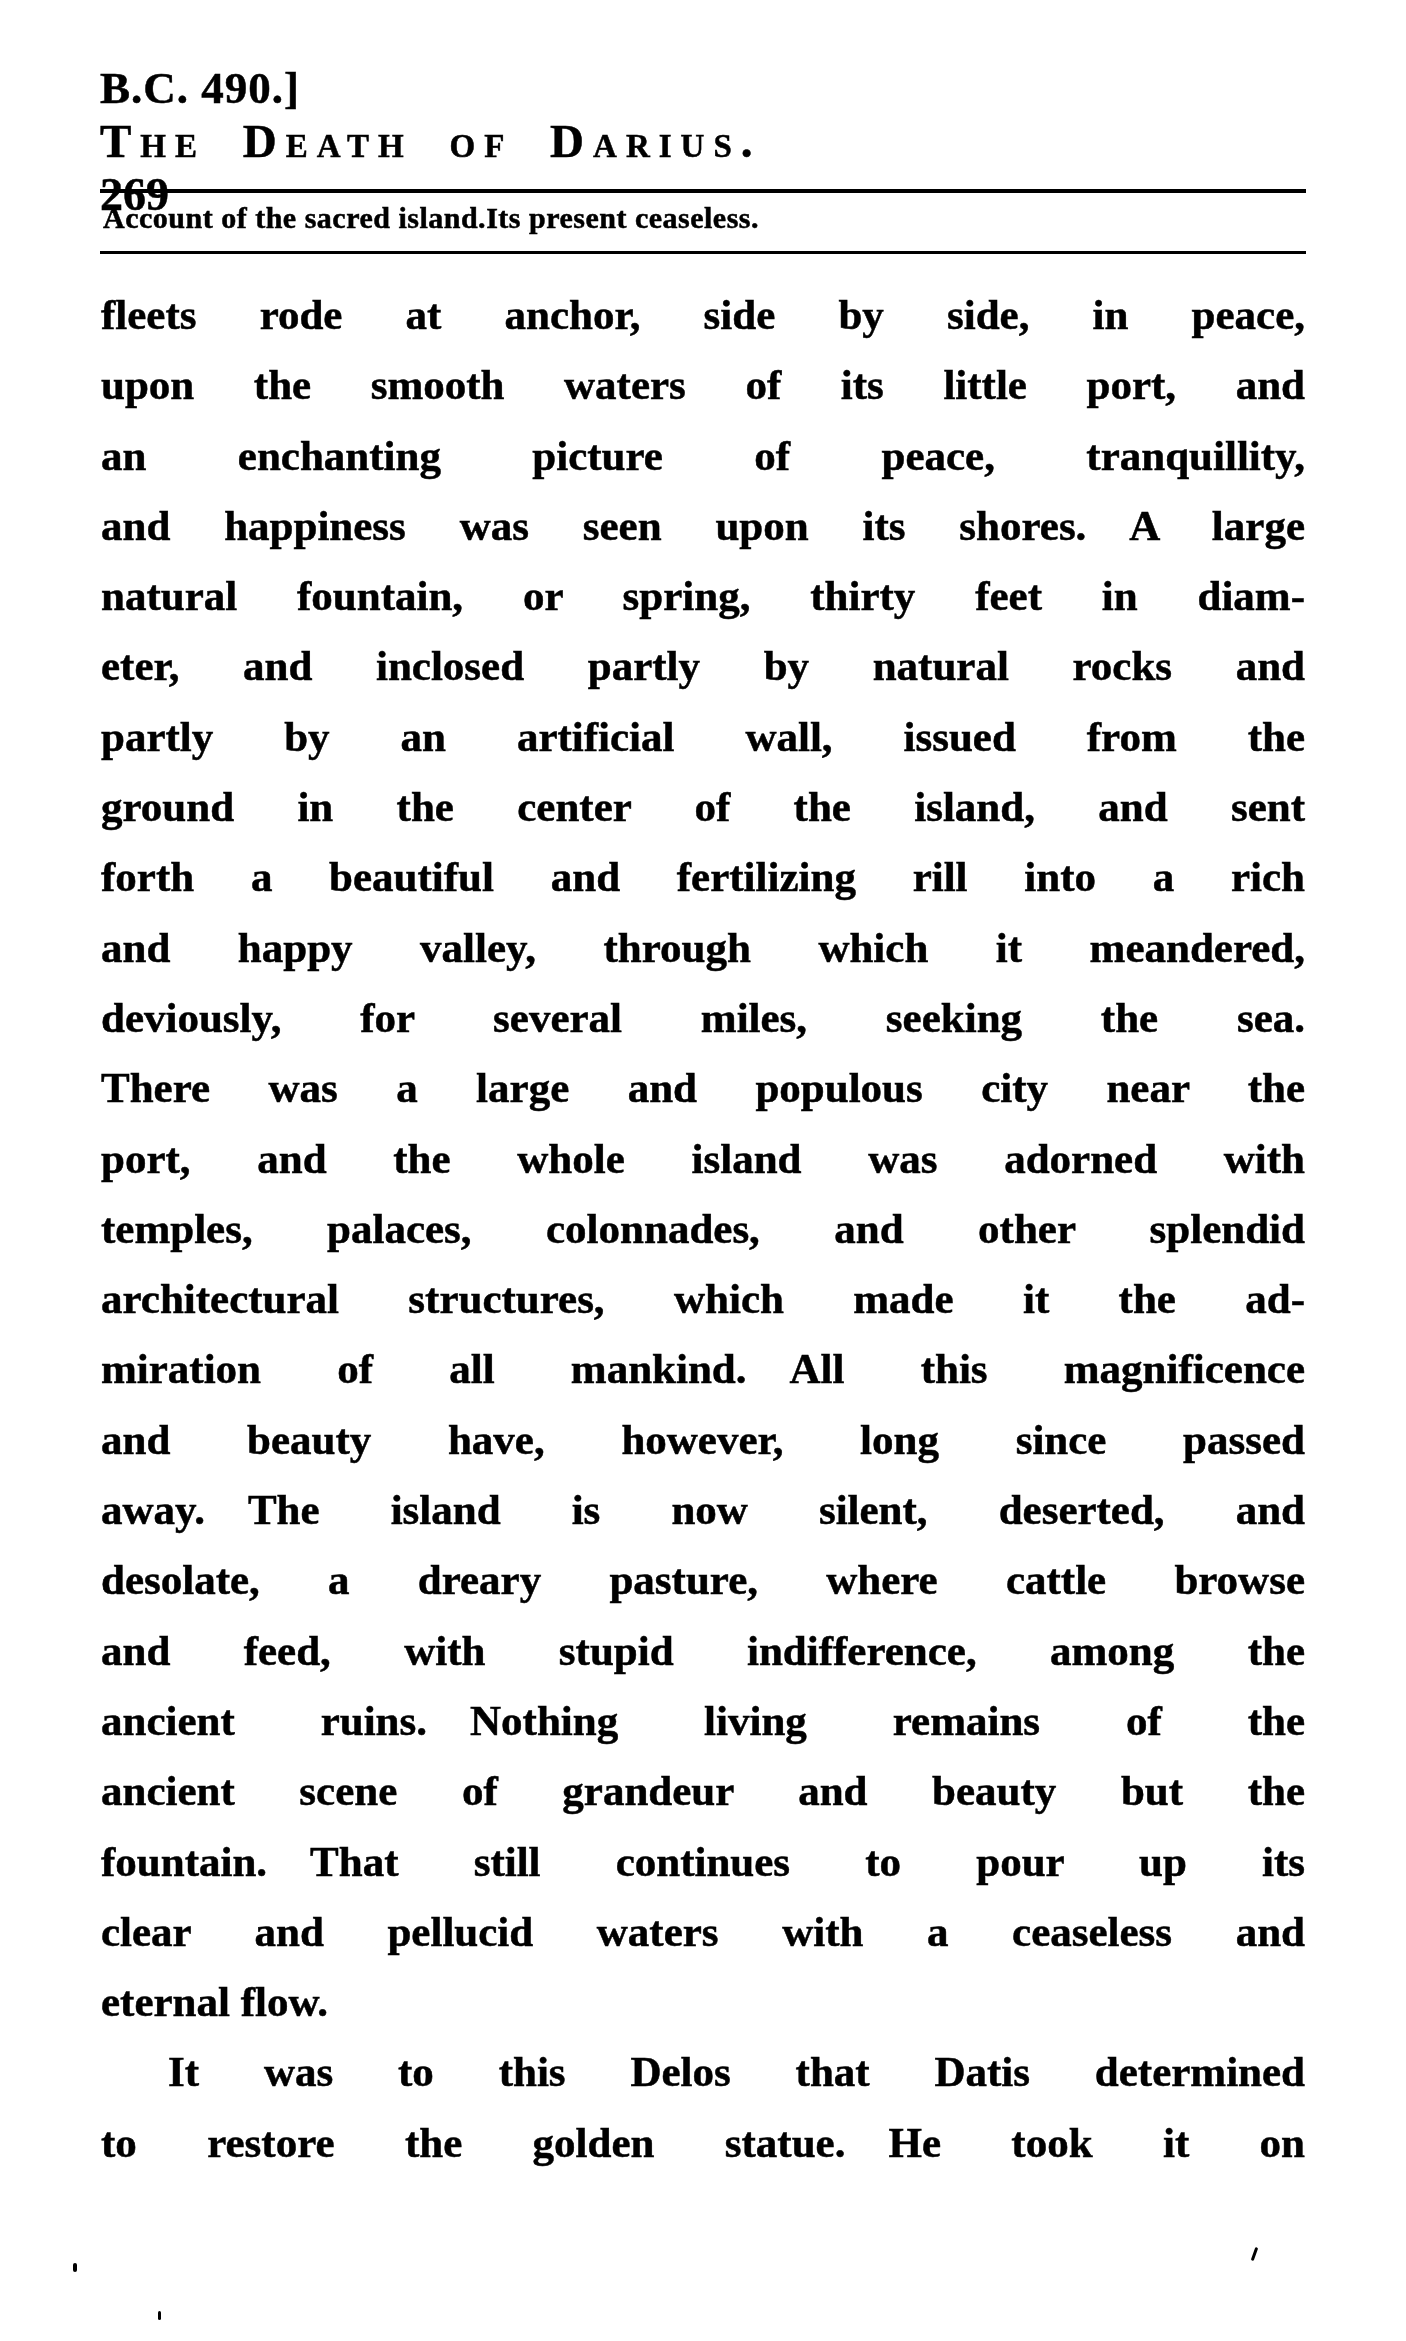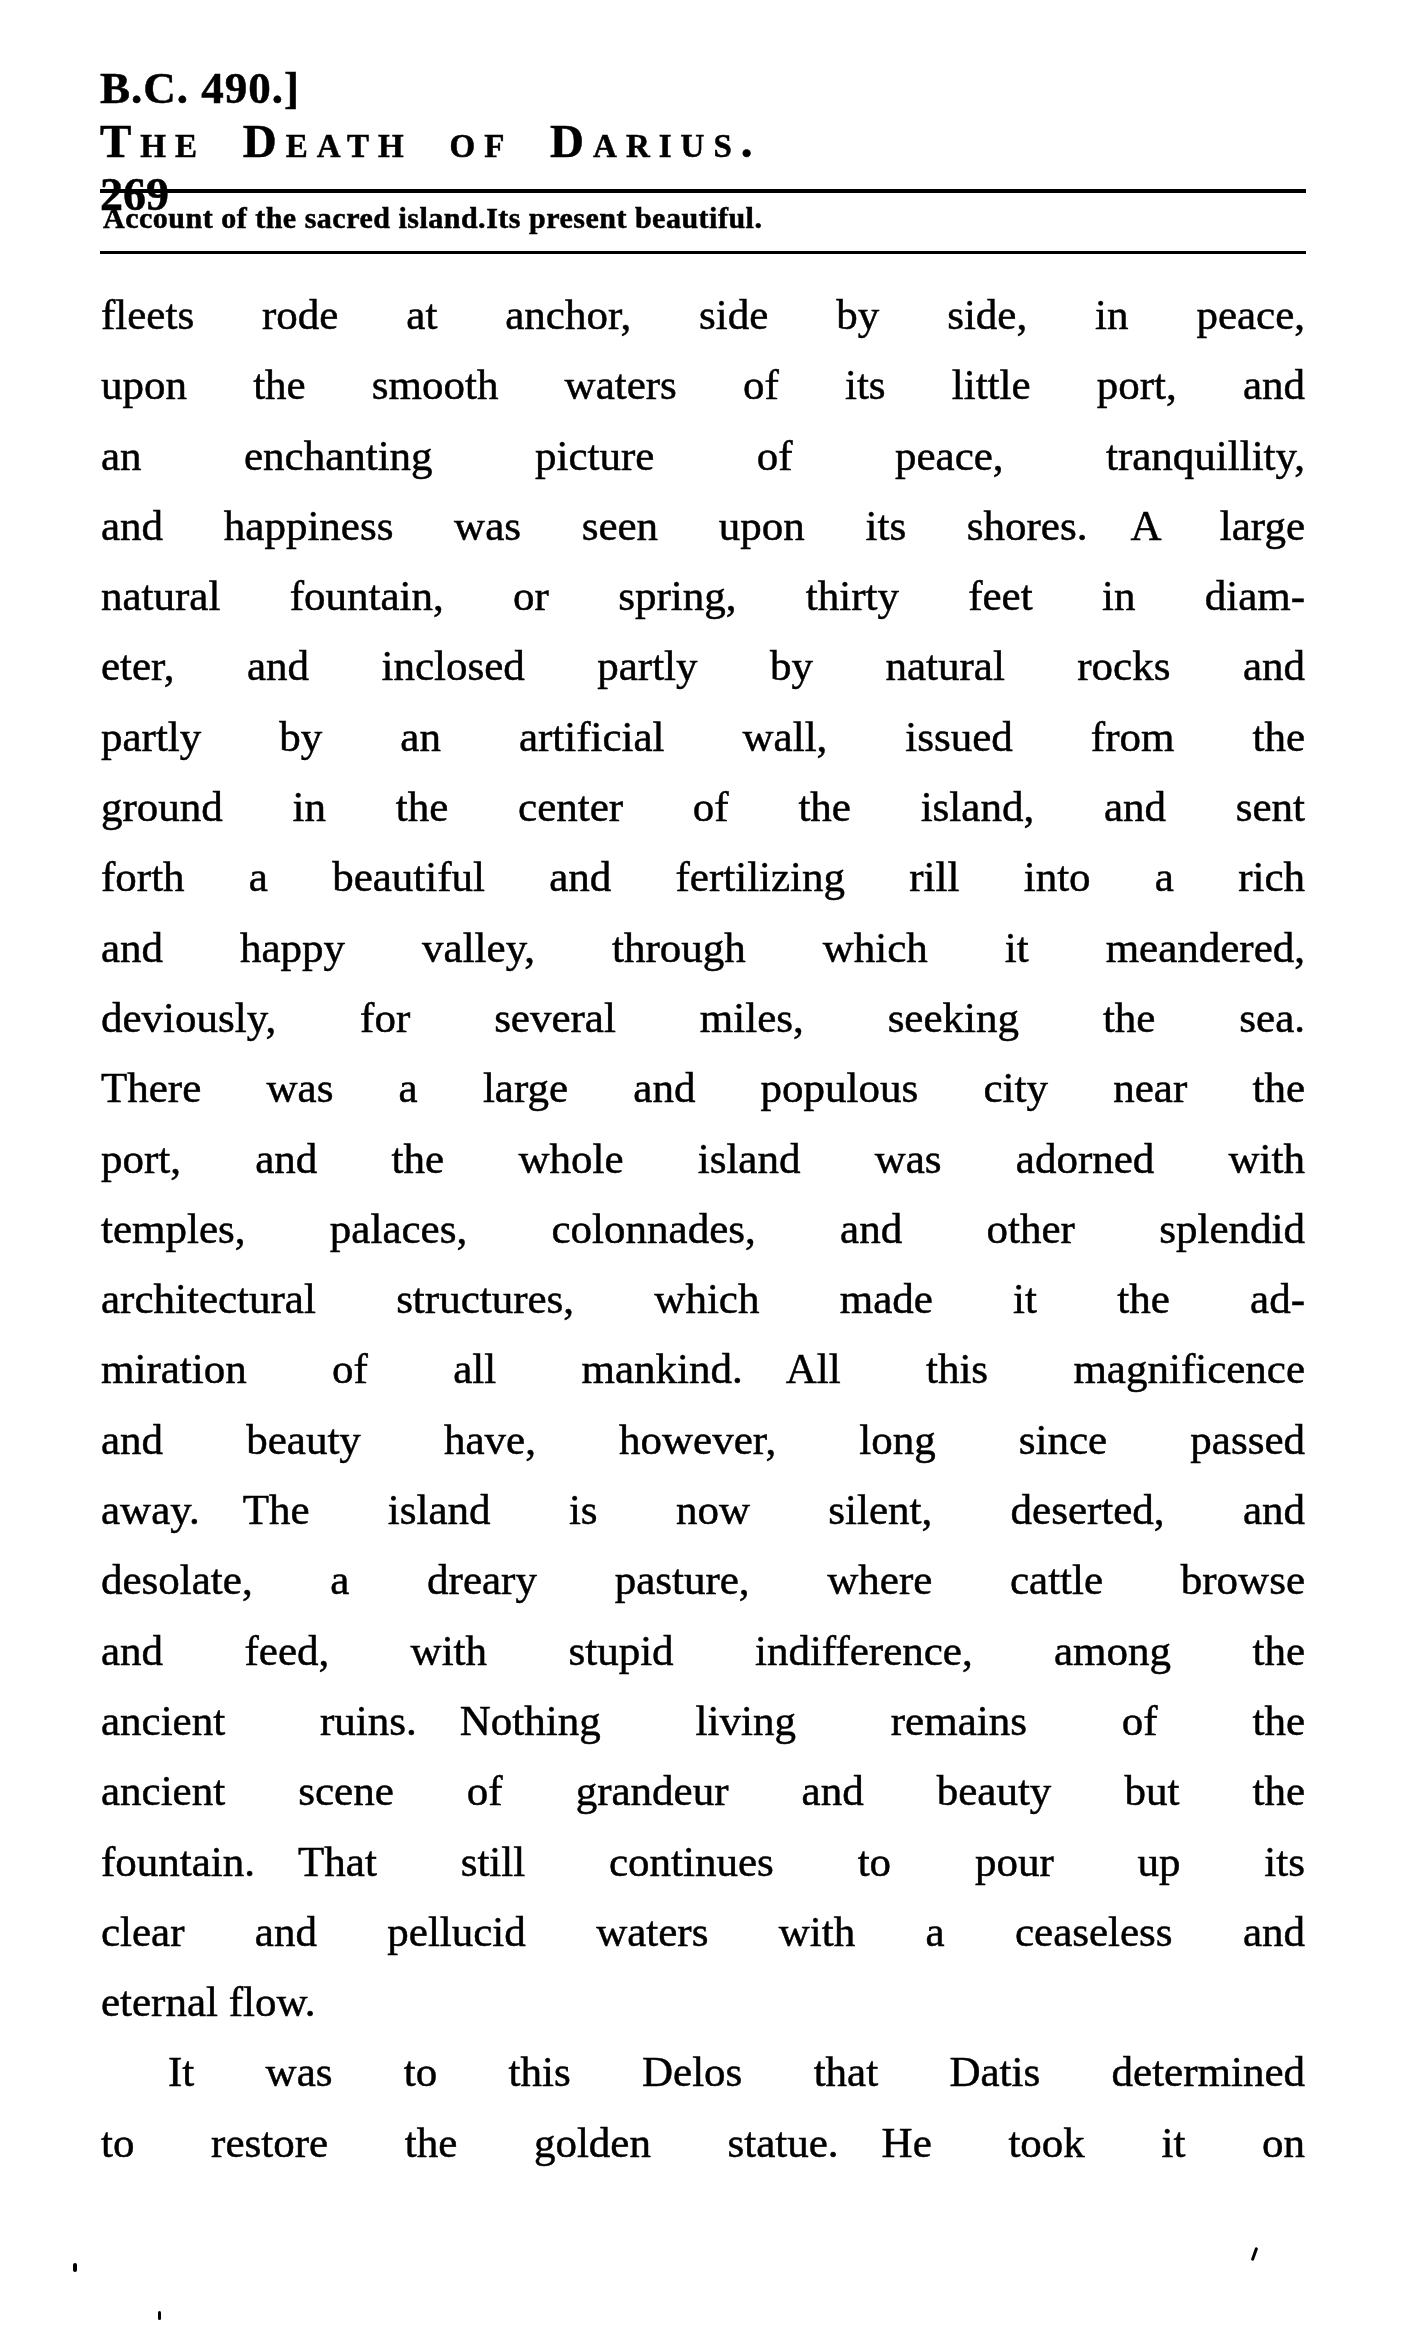--- a/index.html
+++ b/index.html
@@ -43,20 +43,21 @@
   
   .body-text {
     position: absolute; left: 101px; top: 280px; width: 1204px;
     font-size: 43px;
   }
   .text-line {
     height: 70.3px; line-height: 70.3px;
     text-align: justify; text-align-last: justify;
     text-justify: inter-word;
     white-space: nowrap;
+    font-weight: bold;
   }
   .text-line.no-just { text-align: left; text-align-last: left; }
   .text-line.indent  { text-indent: 67px; }
 
   
   .speck { position: absolute; background: #000; border-radius: 2px; }
   .speck-1 { left: 73px;   top: 2263px; width: 4px; height: 9px; }
   .speck-2 { left: 158px;  top: 2311px; width: 3px; height: 9px; }
   .speck-3 { left: 1253px; top: 2247px; width: 3px; height: 14px; transform: rotate(20deg); }
 </style>
@@ -65,21 +66,21 @@
 
 <div class="header-row">
   <span class="h-era ink">B.C. 490.]</span>
   <span class="h-title ink">The Death of Darius.</span>
   <span class="h-page ink">269</span>
 </div>
 
 <div class="rule rule-top"></div>
 <div class="subheader-row">
   <span class="ink">Account of the sacred island.</span>
-  <span class="ink">Its present beautiful.</span>
+  <span class="ink">Its present ceaseless.</span>
 </div>
 <div class="rule rule-bottom"></div>
 
 <div class="body-text ink" id="body-text">
     <div class="text-line">fleets rode at anchor, side by side, in peace,</div>
     <div class="text-line">upon the smooth waters of its little port, and</div>
     <div class="text-line">an enchanting picture of peace, tranquillity,</div>
     <div class="text-line">and happiness was seen upon its shores. A large</div>
     <div class="text-line">natural fountain, or spring, thirty feet in diam-</div>
     <div class="text-line">eter, and inclosed partly by natural rocks and</div>

